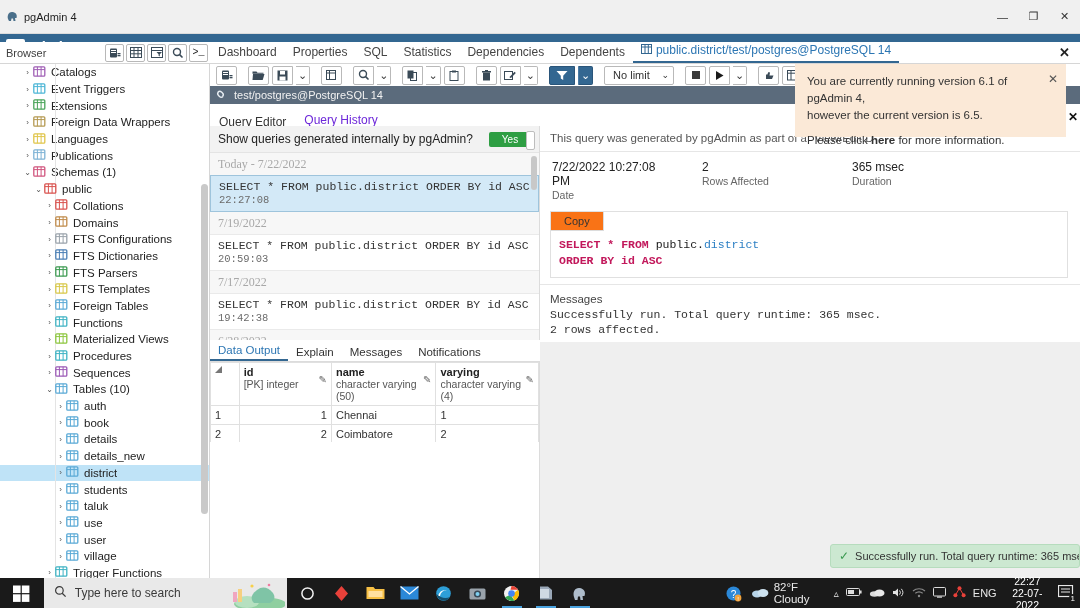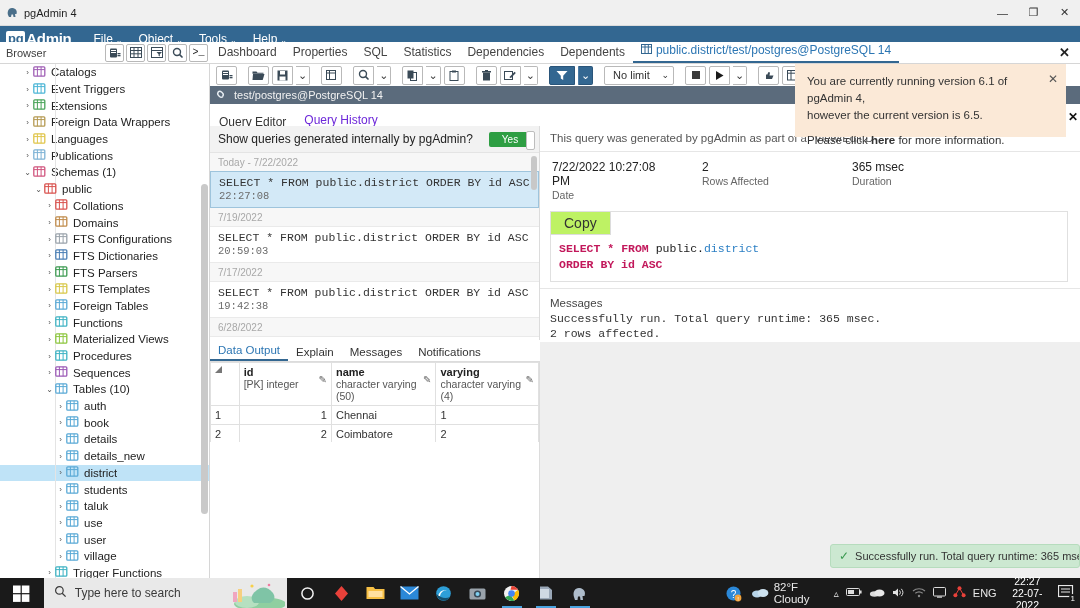--- a/index.html
+++ b/index.html
@@ -8,21 +8,21 @@
     font-family: "Liberation Sans", sans-serif;
     font-size: 12px;
     color: #222;
     overflow: hidden;
     background: #fff;
   }
   #app { position: relative; width: 1080px; height: 608px; }
 
   
   .titlebar {
-    height: 26px; background: #f0f0f0; border-bottom: 1px solid #dcdcdc;
+    height: 34px; background: #f0f0f0; border-bottom: 1px solid #dcdcdc;
     display: flex; align-items: center; padding-left: 6px;
     font-size: 11px; color: #1f1f1f;
   }
   .titlebar .tb-icon { width: 13px; height: 13px; margin-right: 5px; position: relative; }
   .tb-icon svg { display:block; }
   .titlebar .win-ctrls { margin-left: auto; display: flex; height: 17px; }
   .win-ctrls div {
     width: 31px; height: 17px; display: flex; align-items: center; justify-content: center;
     font-size: 11px; color: #333;
   }
@@ -144,21 +144,21 @@
   .toggle {
     margin-left: auto; width: 42px; height: 15px; background: #2e9e43; border-radius: 2px;
     display: flex; align-items: center; justify-content: center;
     color: #fff; font-size: 10px; position: relative;
   }
   .toggle::after {
     content: ""; position: absolute; right: -4px; top: -1px; width: 7px; height: 17px;
     background: #fff; border: 1px solid #bdbdbd; border-radius: 2px;
   }
   .hdate {
-    font-family: Liberation Sans, sans-serif; font-size: 10px; color: #a8a8a8;
+    font-family: Liberation Serif, serif; font-size: 12px; color: #a8a8a8;
     padding: 4px 0 3px 8px; background: #f7f7f7;
   }
   .hentry {
     background: #fff; border-top: 1px solid #eaeaea; border-bottom: 1px solid #eaeaea;
     padding: 4px 8px 5px 8px;
   }
   .hentry.sel { background: #d3e9f7; border: 1px solid #9ec4dc; }
   .hentry .sql { font-family: "Liberation Mono", monospace; font-size: 11.5px; color: #333; }
   .hentry .time { font-family: "Liberation Mono", monospace; font-size: 10.5px; color: #6b6b6b; margin-top: 1px; }
   .hist-scroll {
@@ -177,21 +177,21 @@
   }
   .dstats { display: flex; padding: 8px 0 4px 12px; }
   .dstat { width: 150px; }
   .dstat .v { font-size: 12px; color: #222; line-height: 14px; }
   .dstat .k { font-size: 10.5px; color: #666; margin-top: 1px; }
   .sqlbox {
     margin: 6px 12px 0 10px; border: 1px solid #e0e0e0; background: #fff;
   }
   .copybtn {
     display: inline-block; border: 1px solid #dcdcdc; border-top: none; border-left: none;
-    background: #bef264; font-size: 14px; color: #333; padding: 3px 13px;
+    background: #f97316; font-size: 11px; color: #333; padding: 3px 13px;
   }
   .sqlcode {
     font-family: "Liberation Mono", monospace; font-size: 11.5px; padding: 6px 8px 8px 8px;
     line-height: 16px;
   }
   .sqlcode .k { color: #c2185b; font-weight: bold; }
   .sqlcode .sch { color: #1a1a1a; }
   .sqlcode .tbl { color: #2b7fc4; }
   .msgtitle { font-size: 11.5px; color: #444; padding: 8px 0 2px 10px; border-top: 1px solid #e6e6e6; margin-top: 6px; }
   .msgbody { font-family: "Liberation Mono", monospace; font-size: 11.5px; color: #333; padding-left: 10px; line-height: 15px; }

